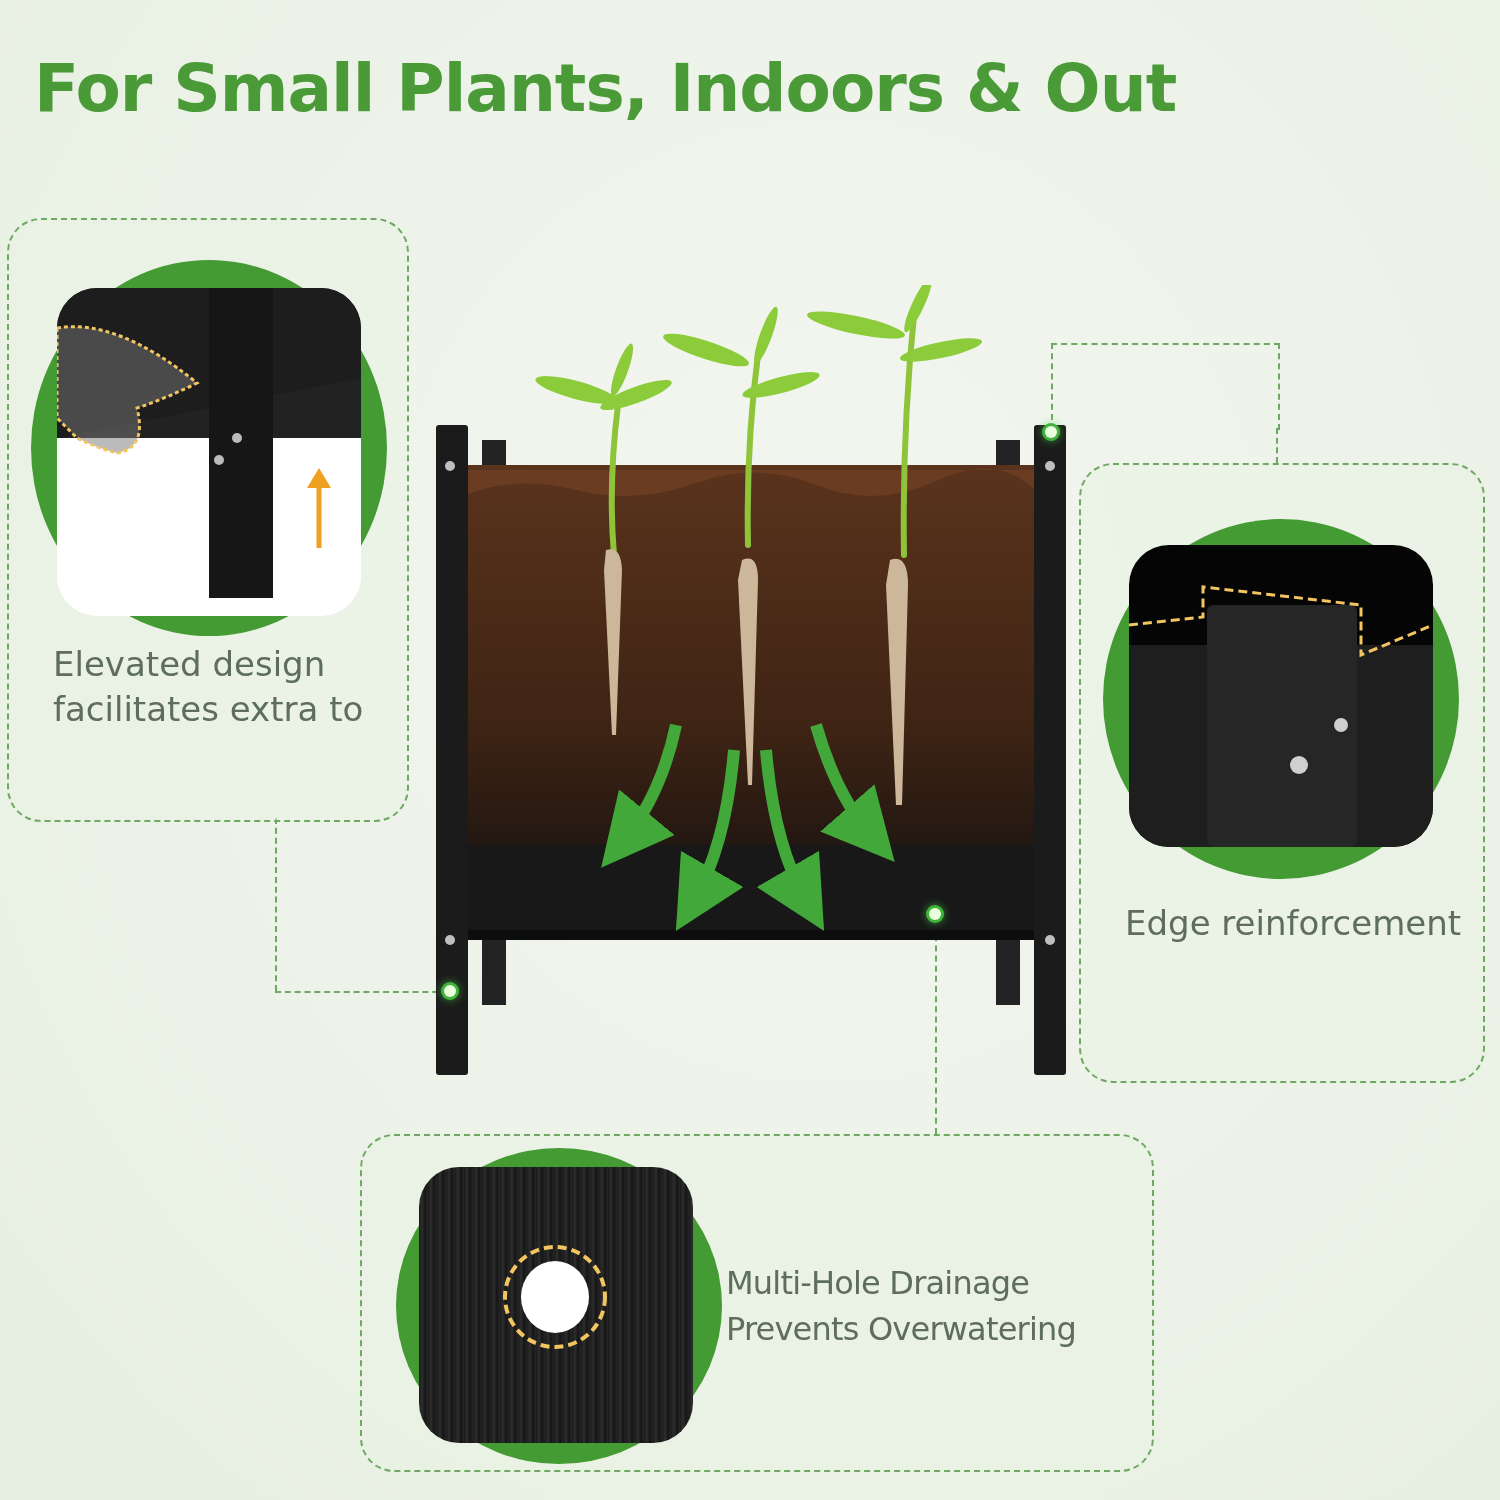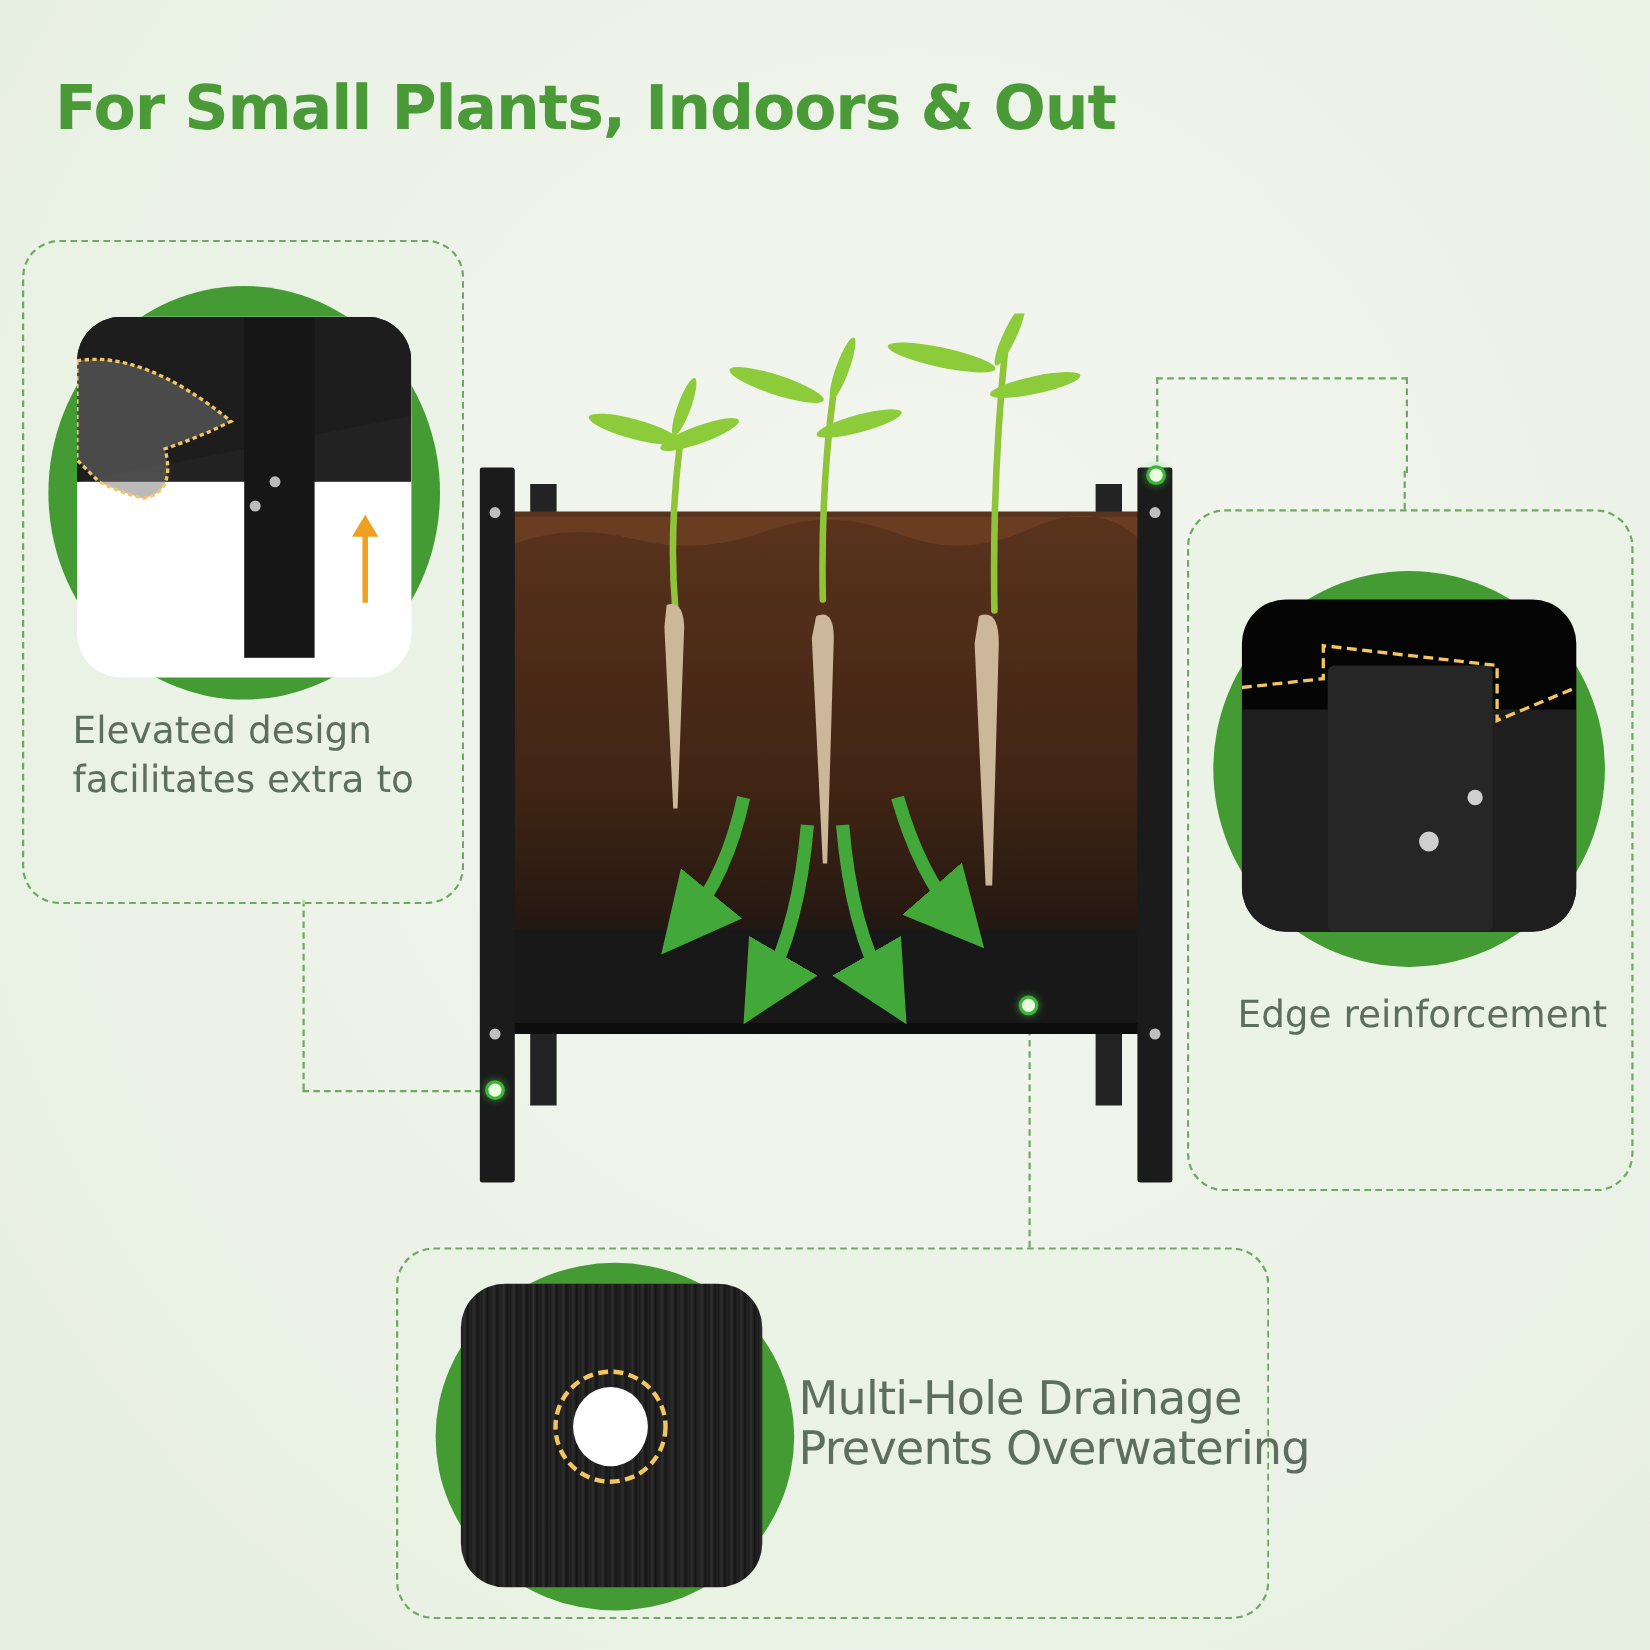--- a/index.html
+++ b/index.html
@@ -2,29 +2,29 @@
 <html><head>
 <meta charset="utf-8">
 <style>
   html, body { margin: 0; padding: 0; }
   body {
     width: 1500px; height: 1500px; overflow: hidden; position: relative;
     background: radial-gradient(ellipse at 55% 40%, #f3f6f0 0%, #eef3ea 45%, #e6efe0 100%);
     font-family: "DejaVu Sans", sans-serif;
   }
   .headline {
-    position: absolute; left: 34px; top: 50px; margin: 16px;
+    position: absolute; left: 34px; top: 50px; margin: 0;
     font-family: "DejaVu Sans", sans-serif; font-weight: bold;
-    font-size: 56px; letter-spacing: -1px; color: #4a9a38; white-space: nowrap;
+    font-size: 66px; letter-spacing: -1px; color: #4a9a38; white-space: nowrap;
   }
   .card {
     position: absolute; border: 2px dashed #6fa862; border-radius: 34px;
     background: rgba(232, 242, 226, 0.55);
   }
-  .card-left { left: 20px; top: 218px; width: 398px; height: 600px; }
+  .card-left { left: 7px; top: 218px; width: 398px; height: 600px; }
   .card-right { left: 1079px; top: 463px; width: 402px; height: 616px; }
   .card-bottom { left: 360px; top: 1134px; width: 790px; height: 334px; }
 
   .blob { position: absolute; background: #449a33; border-radius: 50%; }
   .thumb { position: absolute; border-radius: 40px; overflow: hidden; }
 
   .card-text {
     position: absolute; color: #5e6e5e; font-size: 34px; line-height: 45px;
     font-family: "DejaVu Sans", sans-serif; margin: 0;
   }
@@ -150,17 +150,17 @@
 </div>
 
 <div class="card card-bottom">
   <div class="blob" style="left:34px; top:12px; width:326px; height:316px;"></div>
   <div class="thumb" style="left:57px; top:31px; width:274px; height:276px; background:repeating-linear-gradient(90deg,#1a1a1a 0,#2e2e2e 3px,#151515 6px,#262626 9px);">
     <svg width="274" height="276" viewBox="0 0 274 276" style="position:absolute; left:0; top:0;">
       <circle cx="136" cy="130" r="50" fill="none" stroke="#f2c560" stroke-width="4" stroke-dasharray="9 5"></circle>
       <ellipse cx="136" cy="130" rx="34" ry="36" fill="#ffffff"></ellipse>
     </svg>
   </div>
-  <p class="card-text" style="left:364px; top:112px; font-size:42px; letter-spacing:-0.8px; line-height:46px;">
+  <p class="card-text" style="left:364px; top:124px; font-size:32px; letter-spacing:-0.8px; line-height:46px;">
     <span>Multi-Hole Drainage</span>
     <span>Prevents Overwatering</span>
   </p>
 </div>
 
 </body></html>

